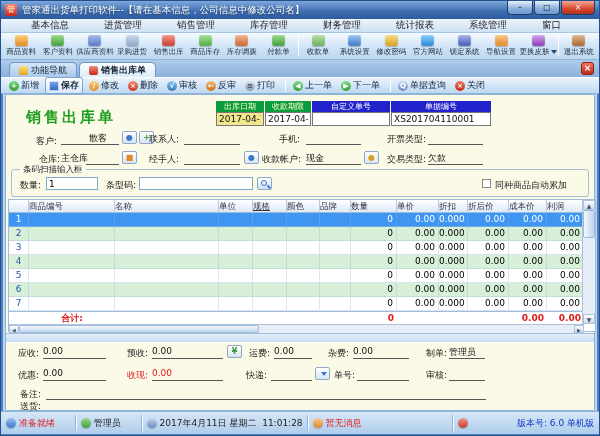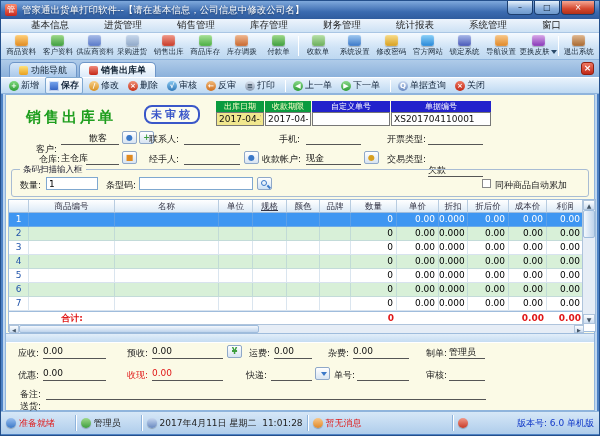--- a/index.html
+++ b/index.html
@@ -108,21 +108,21 @@
   .mag { position:absolute; left:3px; top:2px; width:6px; height:6px; border:1.5px solid #3A78C8; border-radius:50%; }
   .mag::after { content:""; position:absolute; left:5px; top:5px; width:4px; height:1.5px; background:#3A78C8;
                 transform:rotate(45deg); }
   .checkbox { position:absolute; width:9px; height:9px; border:1px solid #888; background:#fff; top:9px; }
 
   
   .grid { position:absolute; left:2px; top:104px; width:588px; height:133px; background:#fff;
           border:1px solid #9FBCDC; font-size:9px; }
   .g-row, .g-head, .g-total { display:flex; width:575px; }
   .g-head { height:13px; background:linear-gradient(#FFFFFF,#D9E8F6); color:#334; font-size:8.5px; }
-  .g-head .c { border-right:1px solid #B8CCE0; border-bottom:1px solid #9FBCDC; text-align:center; line-height:12px; }
+  .g-head .c { border-right:1px solid #B8CCE0; border-bottom:1px solid #9FBCDC; text-align:left; line-height:12px; }
   .g-row { height:14px; }
   .g-row .c { border-right:1px solid rgba(150,180,210,.35); border-bottom:1px solid rgba(170,195,220,.45);
               line-height:13px; }
   .g-row.grn { background:#D8F0D8; }
   .g-row.sel { background:#3E96F2; color:#fff; }
   .g-row.sel .num { color:#fff; }
   .num { color:#2255AA; text-align:center; }
   .c { overflow:hidden; white-space:nowrap; flex:0 0 auto; }
   .r { text-align:right; padding-right:3px; }
   .c0{width:20px;} .c1{width:86px;} .c2{width:104px;} .c3{width:34px;} .c4{width:34px;text-decoration:underline;} .c5{width:33px;}
@@ -310,53 +310,52 @@
       </span>
     <span class="fb-btn">
         <span class="fb-ic fi-close">×</span>
         <span>关闭</span>
       </span>
   </div>
 
   <div class="form">
 
     <span class="doc-title">销售出库单</span>
-    <span class="stamp">未审核</span>
 
     <span class="hd-cell hd-green" style="left:210px;width:48px;">出库日期</span>
     <span class="hd-cell hd-green" style="left:259px;width:46px;">收款期限</span>
     <span class="hd-cell hd-blue" style="left:306px;width:78px;">自定义单号</span>
     <span class="hd-cell hd-blue" style="left:385px;width:100px;">单据编号</span>
     <input class="hd-val date1" style="left: 210px; width: 48px;" value="2017-04-11">
     <input class="hd-val" style="left: 259px; width: 46px;" value="2017-04-11">
     <input class="hd-val" style="left: 306px; width: 78px;" value="">
     <input class="hd-val" style="left: 385px; width: 100px;" value="XS201704110001">
 
-    <span class="lbl" style="left:30px;top:48px;">客户:</span>
+    <span class="lbl" style="left:30px;top:40px;">客户:</span>
     <span class="val" style="left:55px;top:37px;width:58px;padding-left:28px;">散客</span>
     <span class="mini-btn" style="left:116px;top:36px;"><span class="b-dot">●</span></span>
     <span class="mini-btn" style="left:133px;top:36px;"><span class="g-dot">+</span></span>
     <span class="lbl" style="left:143px;top:38px;">联系人:</span>
     <span class="val" style="left:178px;top:37px;width:56px;"></span>
     <span class="lbl" style="left:273px;top:38px;">手机:</span>
     <span class="val" style="left:300px;top:37px;width:55px;"></span>
     <span class="lbl" style="left:381px;top:38px;">开票类型:</span>
     <span class="val" style="left:422px;top:37px;width:55px;"></span>
 
     <span class="lbl" style="left:33px;top:58px;">仓库:</span>
     <span class="val" style="left:55px;top:57px;width:58px;">主仓库</span>
     <span class="mini-btn" style="left:116px;top:56px;"><span class="o-dot">■</span></span>
     <span class="lbl" style="left:143px;top:58px;">经手人:</span>
     <span class="val" style="left:178px;top:57px;width:56px;"></span>
     <span class="mini-btn" style="left:238px;top:56px;"><span class="b-dot">●</span></span>
     <span class="lbl" style="left:256px;top:58px;">收款帐户:</span>
     <span class="val" style="left:300px;top:57px;width:55px;">现金</span>
     <span class="mini-btn" style="left:358px;top:56px;"><span class="y-dot">●</span></span>
     <span class="lbl" style="left:381px;top:58px;">交易类型:</span>
-    <span class="val" style="left:422px;top:69px;width:55px;">欠款</span>
+    <span class="val" style="left:422px;top:57px;width:55px;">欠款</span>
 
     <div class="bc-box">
       <span class="bc-legend">条码扫描输入框</span>
       <span class="lbl" style="left:8px;top:9px;text-align:center;">数量:</span>
       <input class="bc-input" style="left: 34px; width: 52px;" value="1">
       <span class="lbl" style="left:94px;top:9px;">条型码:</span>
       <input class="bc-input" style="left: 127px; width: 114px;" value="">
       <span class="bc-search" style="left:245px;">
           <span class="mag"></span>
         </span>

